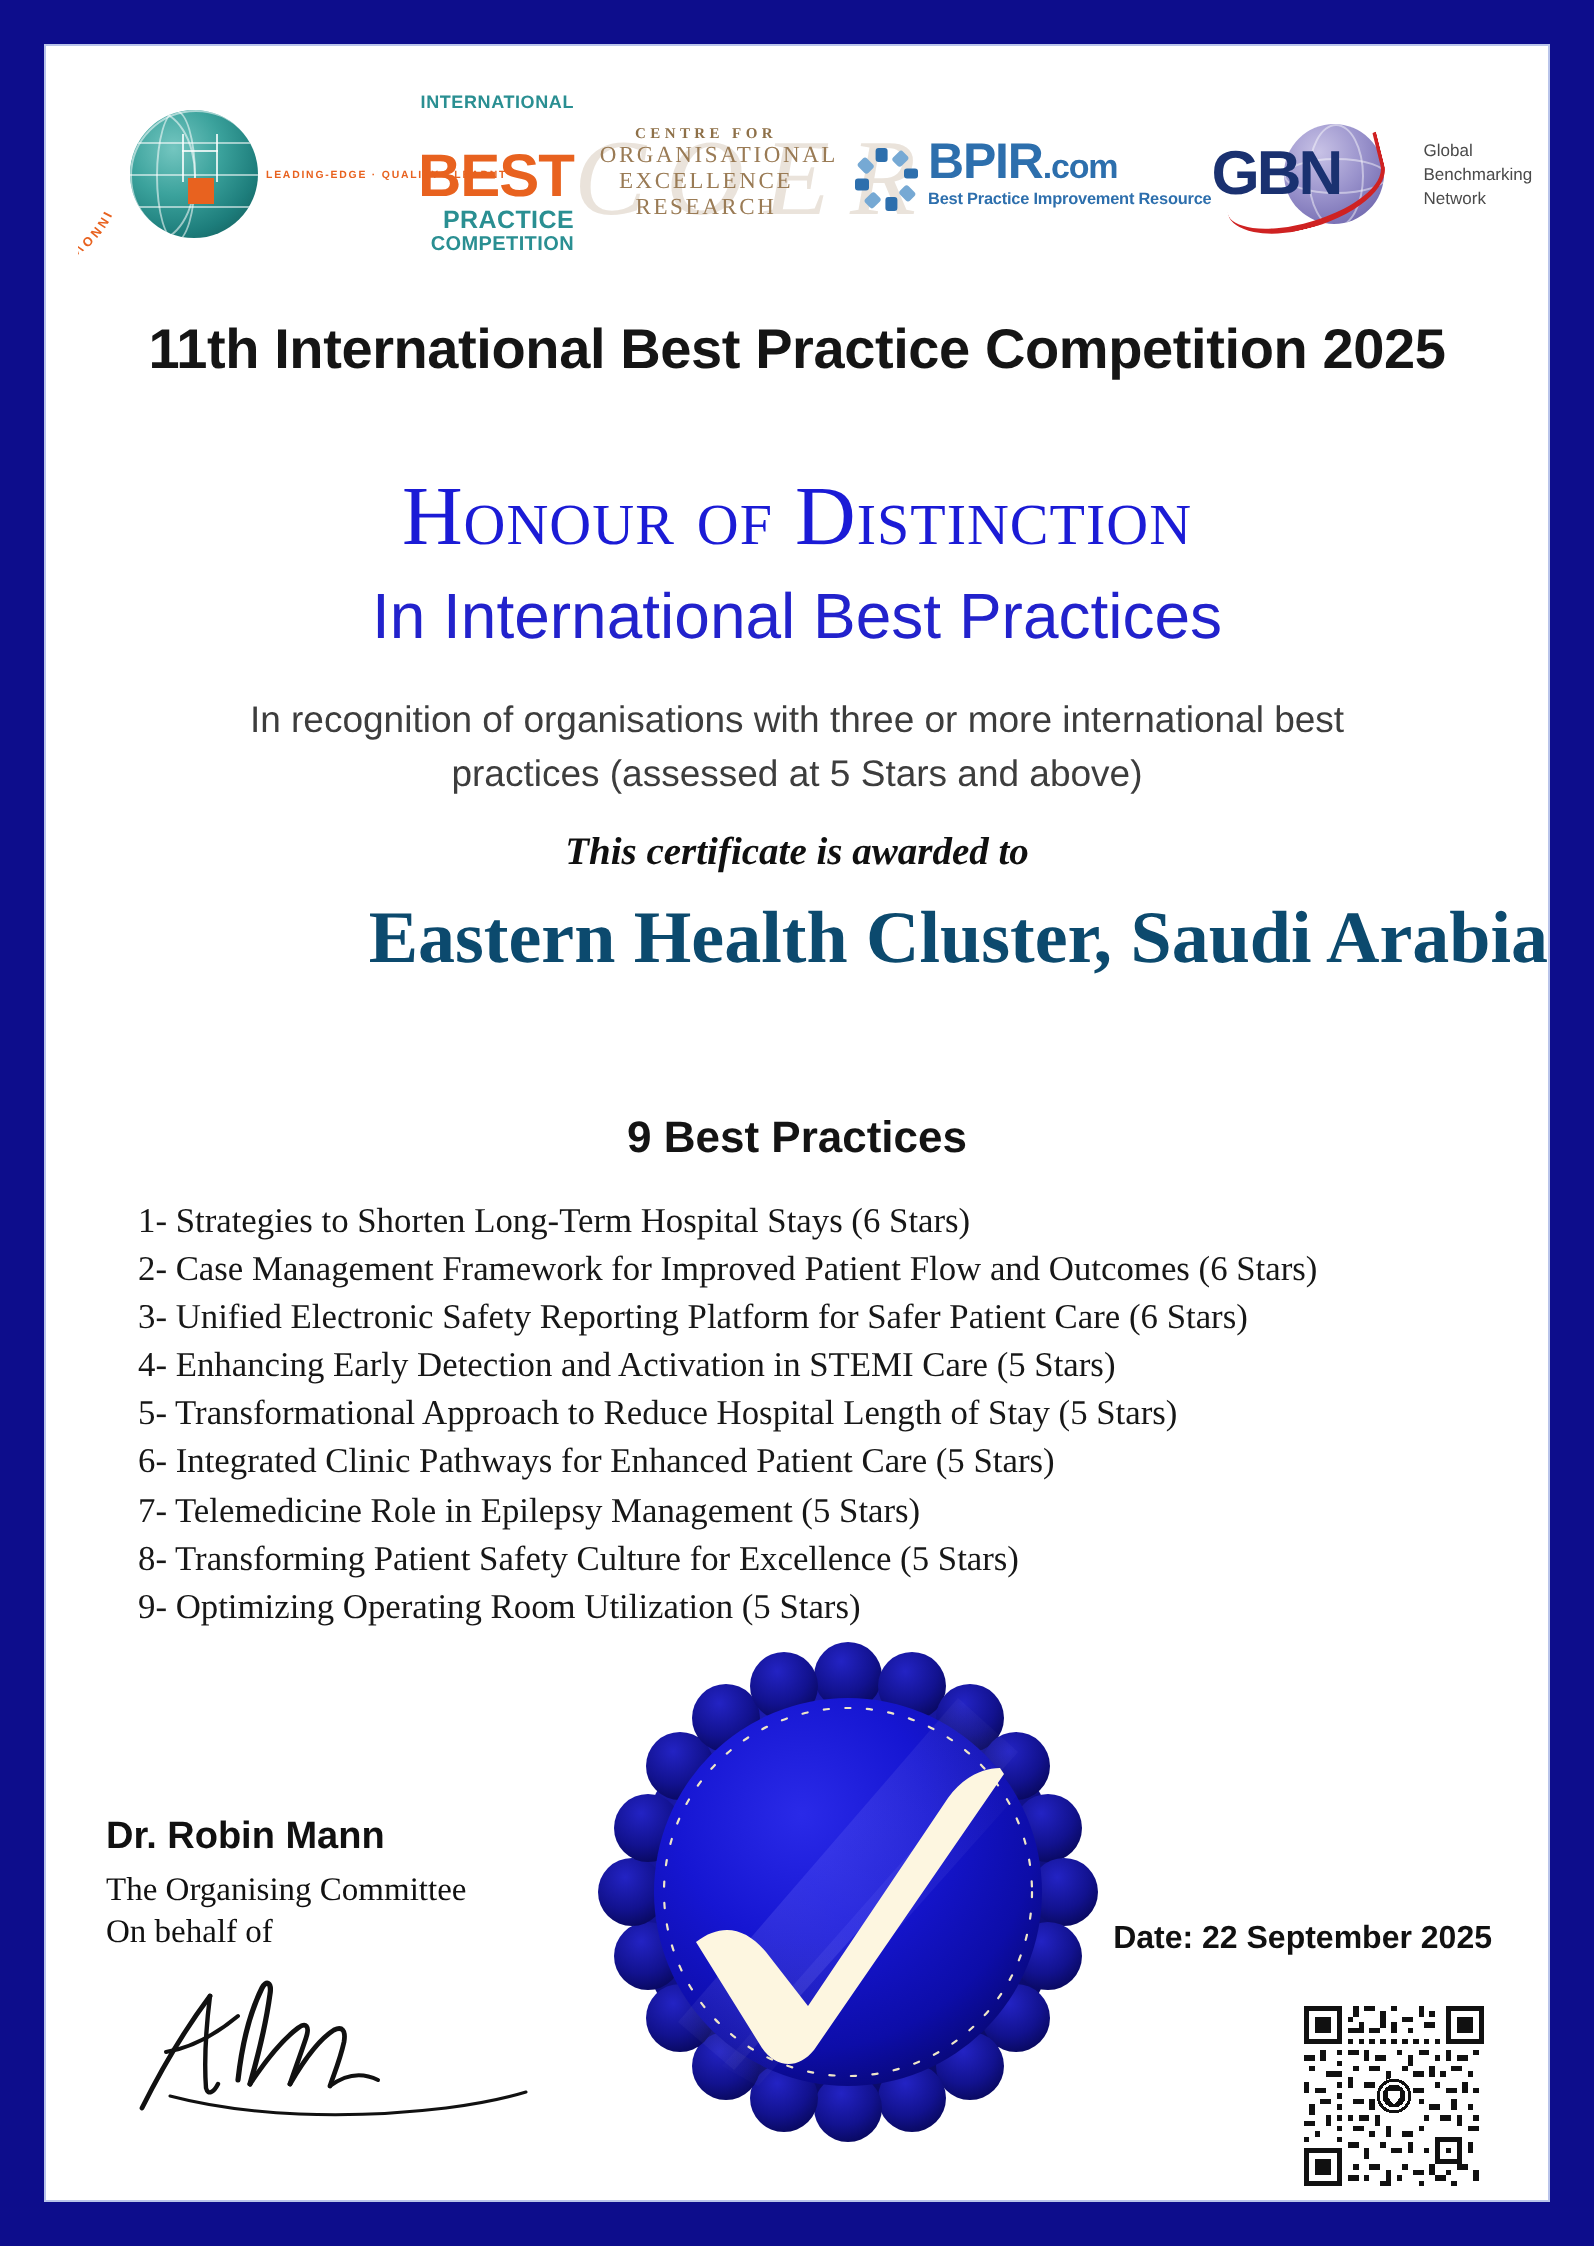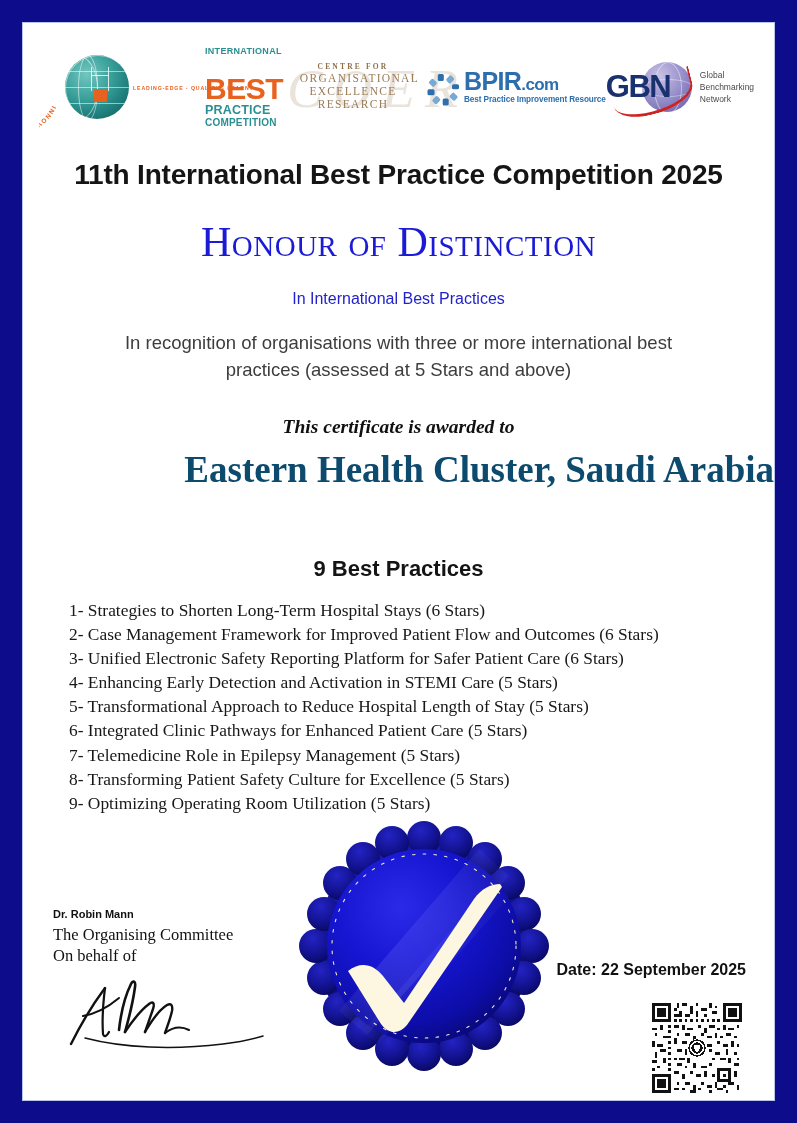--- a/index.html
+++ b/index.html
@@ -113,21 +113,21 @@
     color: #e8621f;
     font-weight: bold;
     white-space: nowrap;
     font-family: "Liberation Sans", sans-serif;
   }
 
   
   .bpc-logo {
     flex: 0 0 auto;
     width: 82px;
-    text-align: left;
+    text-align: right;
     line-height: 1;
     margin-left: -6px;
   }
   .bpc-intl {
     font-size: 9px; font-weight: bold; color: #2a8f92;
     letter-spacing: .3px;
   }
   .bpc-best {
     font-size: 30px; font-weight: bold; color: #e8621f;
     letter-spacing: -0.5px; line-height: .95; margin-top: 19px;
@@ -197,21 +197,21 @@
   .bpir-sub {
     font-size: 8.2px; font-weight: bold; color: #2d6fad;
     letter-spacing: -0.1px; margin-top: 2px;
   }
 
   
   .gbn-logo {
     flex: 0 0 auto;
     display: flex;
     align-items: center;
-    gap: 6px;
+    gap: 18px;
     position: relative;
     margin-right: 20px;
   }
   .gbn-mark {
     position: relative;
     width: 88px; height: 56px;
   }
   .gbn-globe {
     position: absolute;
     right: 2px; top: 3px;
@@ -261,40 +261,40 @@
     top: 136px; left: 0; right: 0;
     text-align: center;
     font-size: 28px;
     font-weight: bold;
     color: #151515;
     letter-spacing: -0.2px;
     font-family: "Liberation Sans", sans-serif;
   }
   .honour {
     position: absolute;
-    top: 198px; left: 0; right: 0;
+    top: 215px; left: 0; right: 0;
     text-align: center;
     font-family: "Liberation Serif", serif;
     font-size: 42px;
     font-variant: small-caps;
     color: #1b1bd6;
     letter-spacing: .5px;
     line-height: 1;
   }
   .subheading {
     position: absolute;
     top: 267px; left: 0; right: 0;
     text-align: center;
-    font-size: 16px;
+    font-size: 32px;
     color: #2222cc;
     font-family: "Liberation Sans", sans-serif;
   }
   .recognition {
     position: absolute;
-    top: 307px; left: 46px; right: 46px;
+    top: 324px; left: 46px; right: 46px;
     text-align: center;
     font-size: 18.5px;
     color: #3d3d3d;
     line-height: 1.45;
     font-family: "Liberation Sans", sans-serif;
   }
   .awarded-to {
     position: absolute;
     top: 393px; left: 0; right: 0;
     text-align: center;
@@ -352,21 +352,21 @@
   }
 
   
   .sig-block {
     position: absolute;
     left: 30px;
     top: 885px;
     width: 270px;
   }
   .sig-name {
-    font-size: 11px;
+    font-size: 19px;
     font-weight: bold;
     color: #111;
     font-family: "Liberation Sans", sans-serif;
     margin-bottom: 4px;
   }
   .sig-line {
     font-family: "Liberation Serif", serif;
     font-size: 16.5px;
     color: #111;
     line-height: 1.28;

